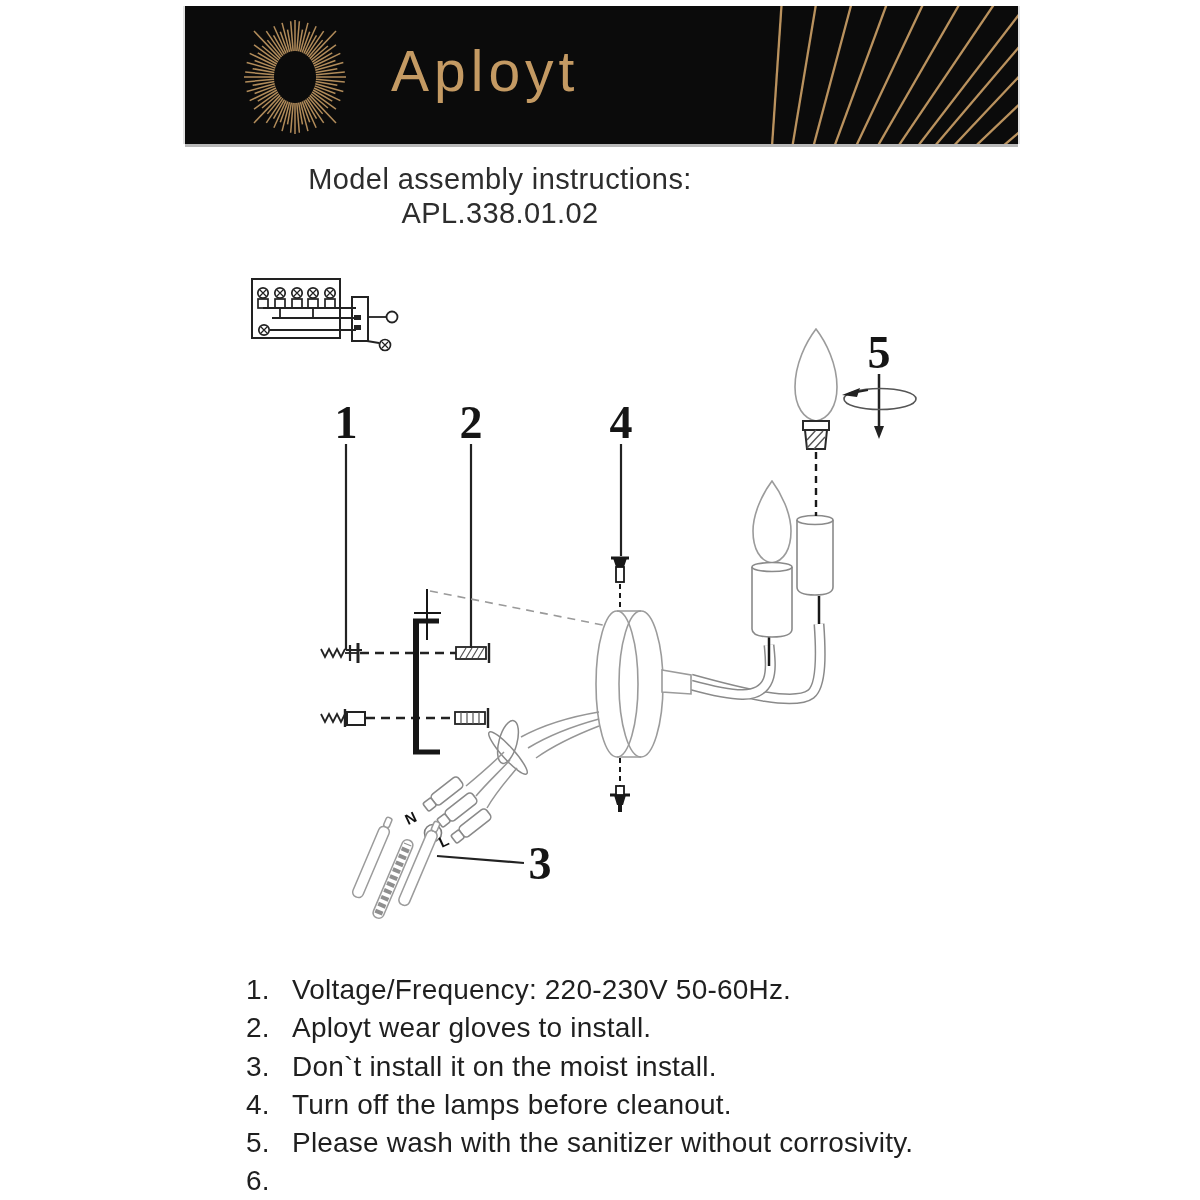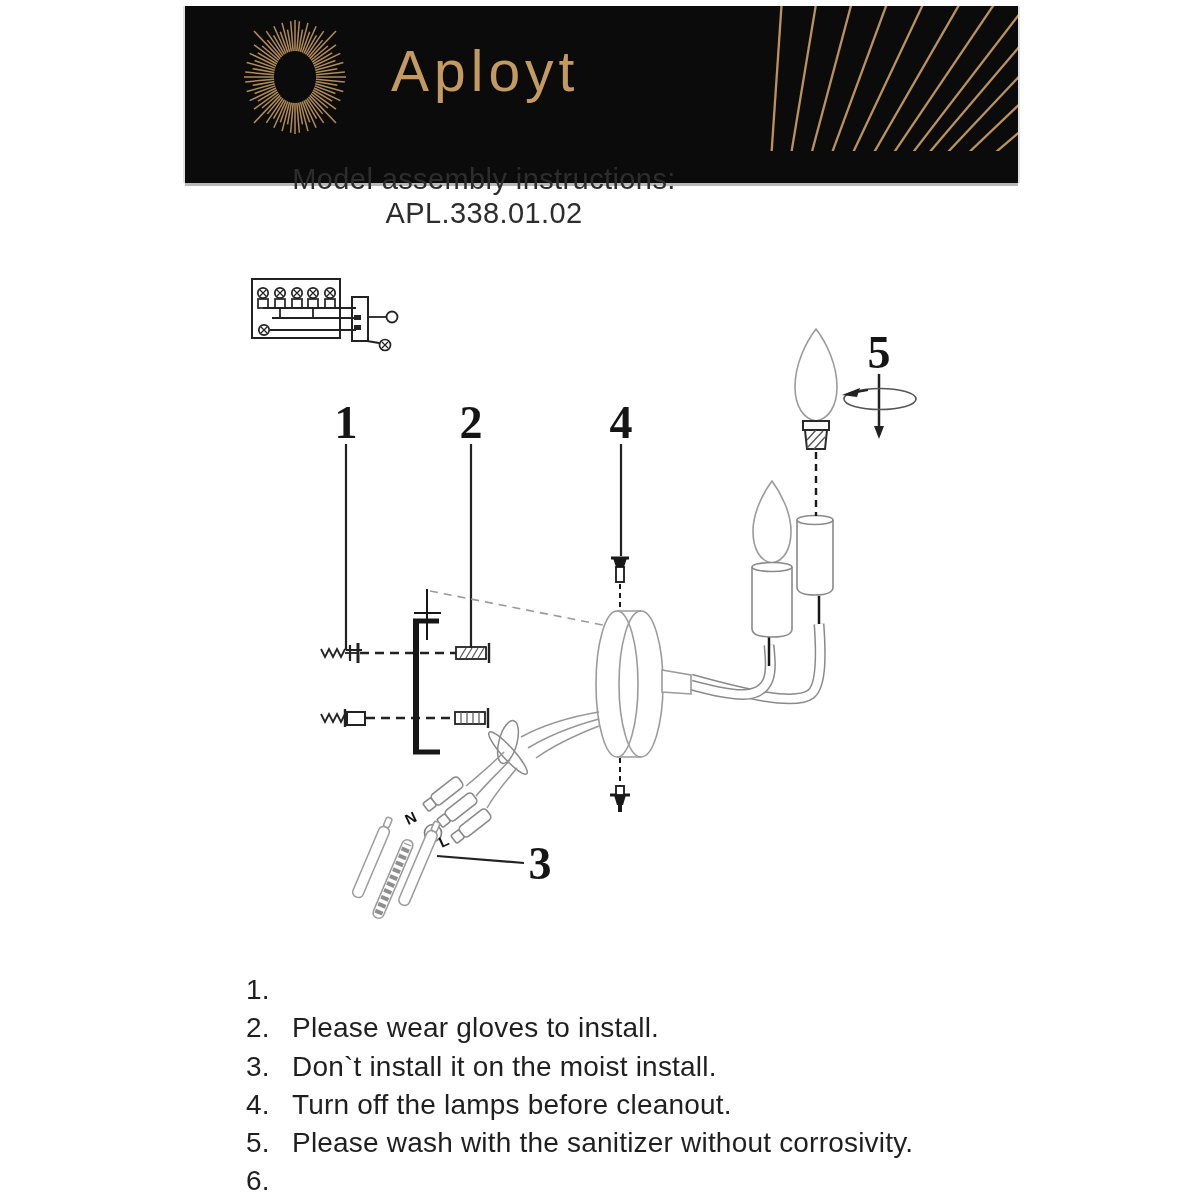--- a/index.html
+++ b/index.html
@@ -1,32 +1,32 @@
 <!DOCTYPE html>
 <html><head>
 <meta charset="utf-8">
 <style>
   html,body { margin:0; padding:0; }
   body {
     width:1200px; height:1200px; position:relative; background:#ffffff;
     font-family:"Liberation Sans", sans-serif; overflow:hidden;
   }
   .banner {
-    position:absolute; left:185px; top:6px; width:833px; height:177px;
+    position:absolute; left:185px; top:6px; width:833px; height:138px;
     background:#0b0b0b; overflow:hidden;
     box-shadow:0 3px 0 rgba(125,125,125,.55), 2px 0 0 rgba(170,170,170,.35), -2px 0 0 rgba(170,170,170,.35);
   }
   .brand {
     position:absolute; left:206px; top:32px; font-size:57px; letter-spacing:5px;
     color:#c49a63; font-weight:400; font-family:"Liberation Sans",sans-serif;
   }
   .sunburst { position:absolute; left:52px; top:9px; }
   .fanrays  { position:absolute; left:0; top:0; }
   .title-block {
-    position:absolute; left:0; top:162px; width:968px; text-align:center;
+    position:absolute; left:16px; top:162px; width:968px; text-align:center;
     font-size:29px; line-height:34px; color:#2d2d2d; font-weight:500; letter-spacing:.4px;
   }
   .diagram { position:absolute; left:230px; top:255px; }
   .instructions {
     position:absolute; left:246px; top:971px; width:760px;
     font-size:28px; line-height:38.3px; color:#1f1f1f; letter-spacing:.2px; white-space:nowrap;
   }
   .instr-row { display:flex; }
   .instr-num { flex:0 0 46px; width:46px; }
   svg text.plabel { font-family:"Liberation Serif", serif; font-weight:600; font-size:46px; fill:#151515; }
@@ -311,24 +311,25 @@
     <polygon points="874,426 884,426 879,439" fill="#222222"></polygon>
     <ellipse cx="880" cy="399" rx="36" ry="10.5" stroke="#555555" stroke-width="1.6" fill="none"></ellipse>
     <path d="M857,392 L868,390" stroke="#222222" stroke-width="1.8" fill="none"></path>
     <polygon points="842,395 860,388 857,397" fill="#222222"></polygon>
   </g>
 </svg>
 
 <div class="instructions">
   <div class="instr-row">
     <span class="instr-num">1.</span>
+    <span>Voltage/Frequency: 220-230V 50-60Hz.</span>
   </div>
   <div class="instr-row">
     <span class="instr-num">2.</span>
-    <span>Please wear gloves to install.</span>
+    <span>Aployt wear gloves to install.</span>
   </div>
   <div class="instr-row">
     <span class="instr-num">3.</span>
     <span>Don`t install it on the moist install.</span>
   </div>
   <div class="instr-row">
     <span class="instr-num">4.</span>
     <span>Turn off the lamps before cleanout.</span>
   </div>
   <div class="instr-row">

